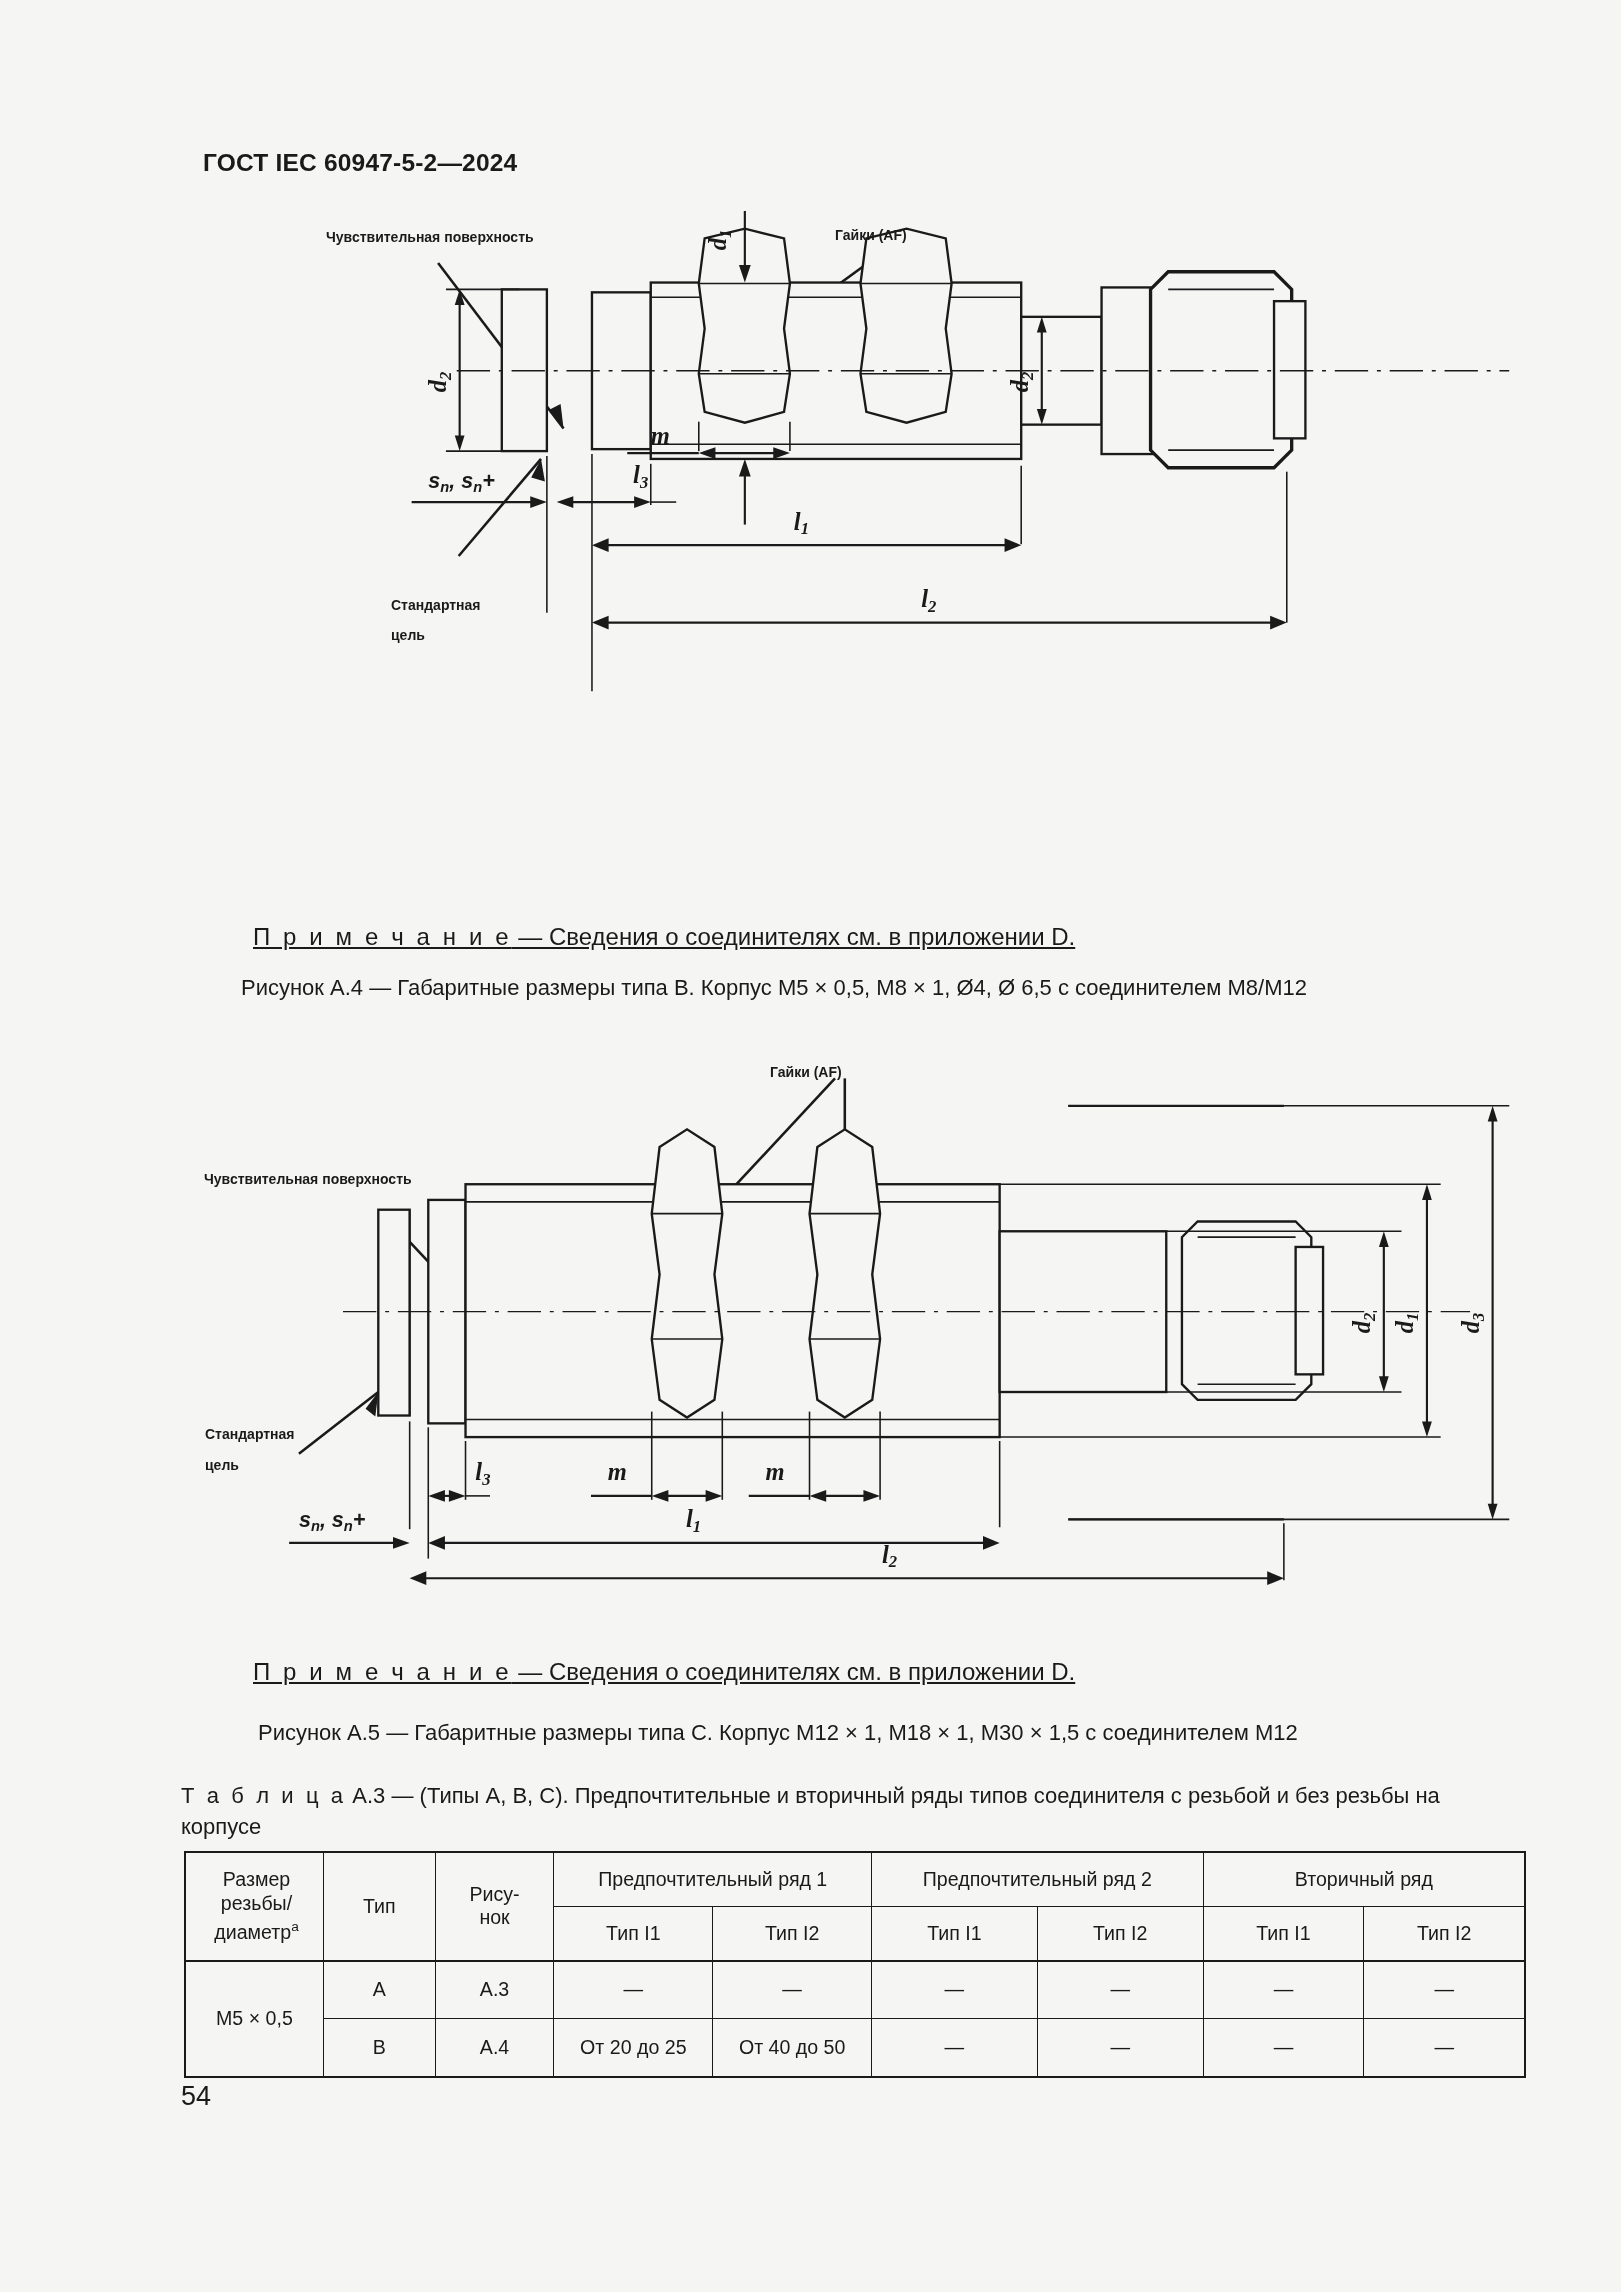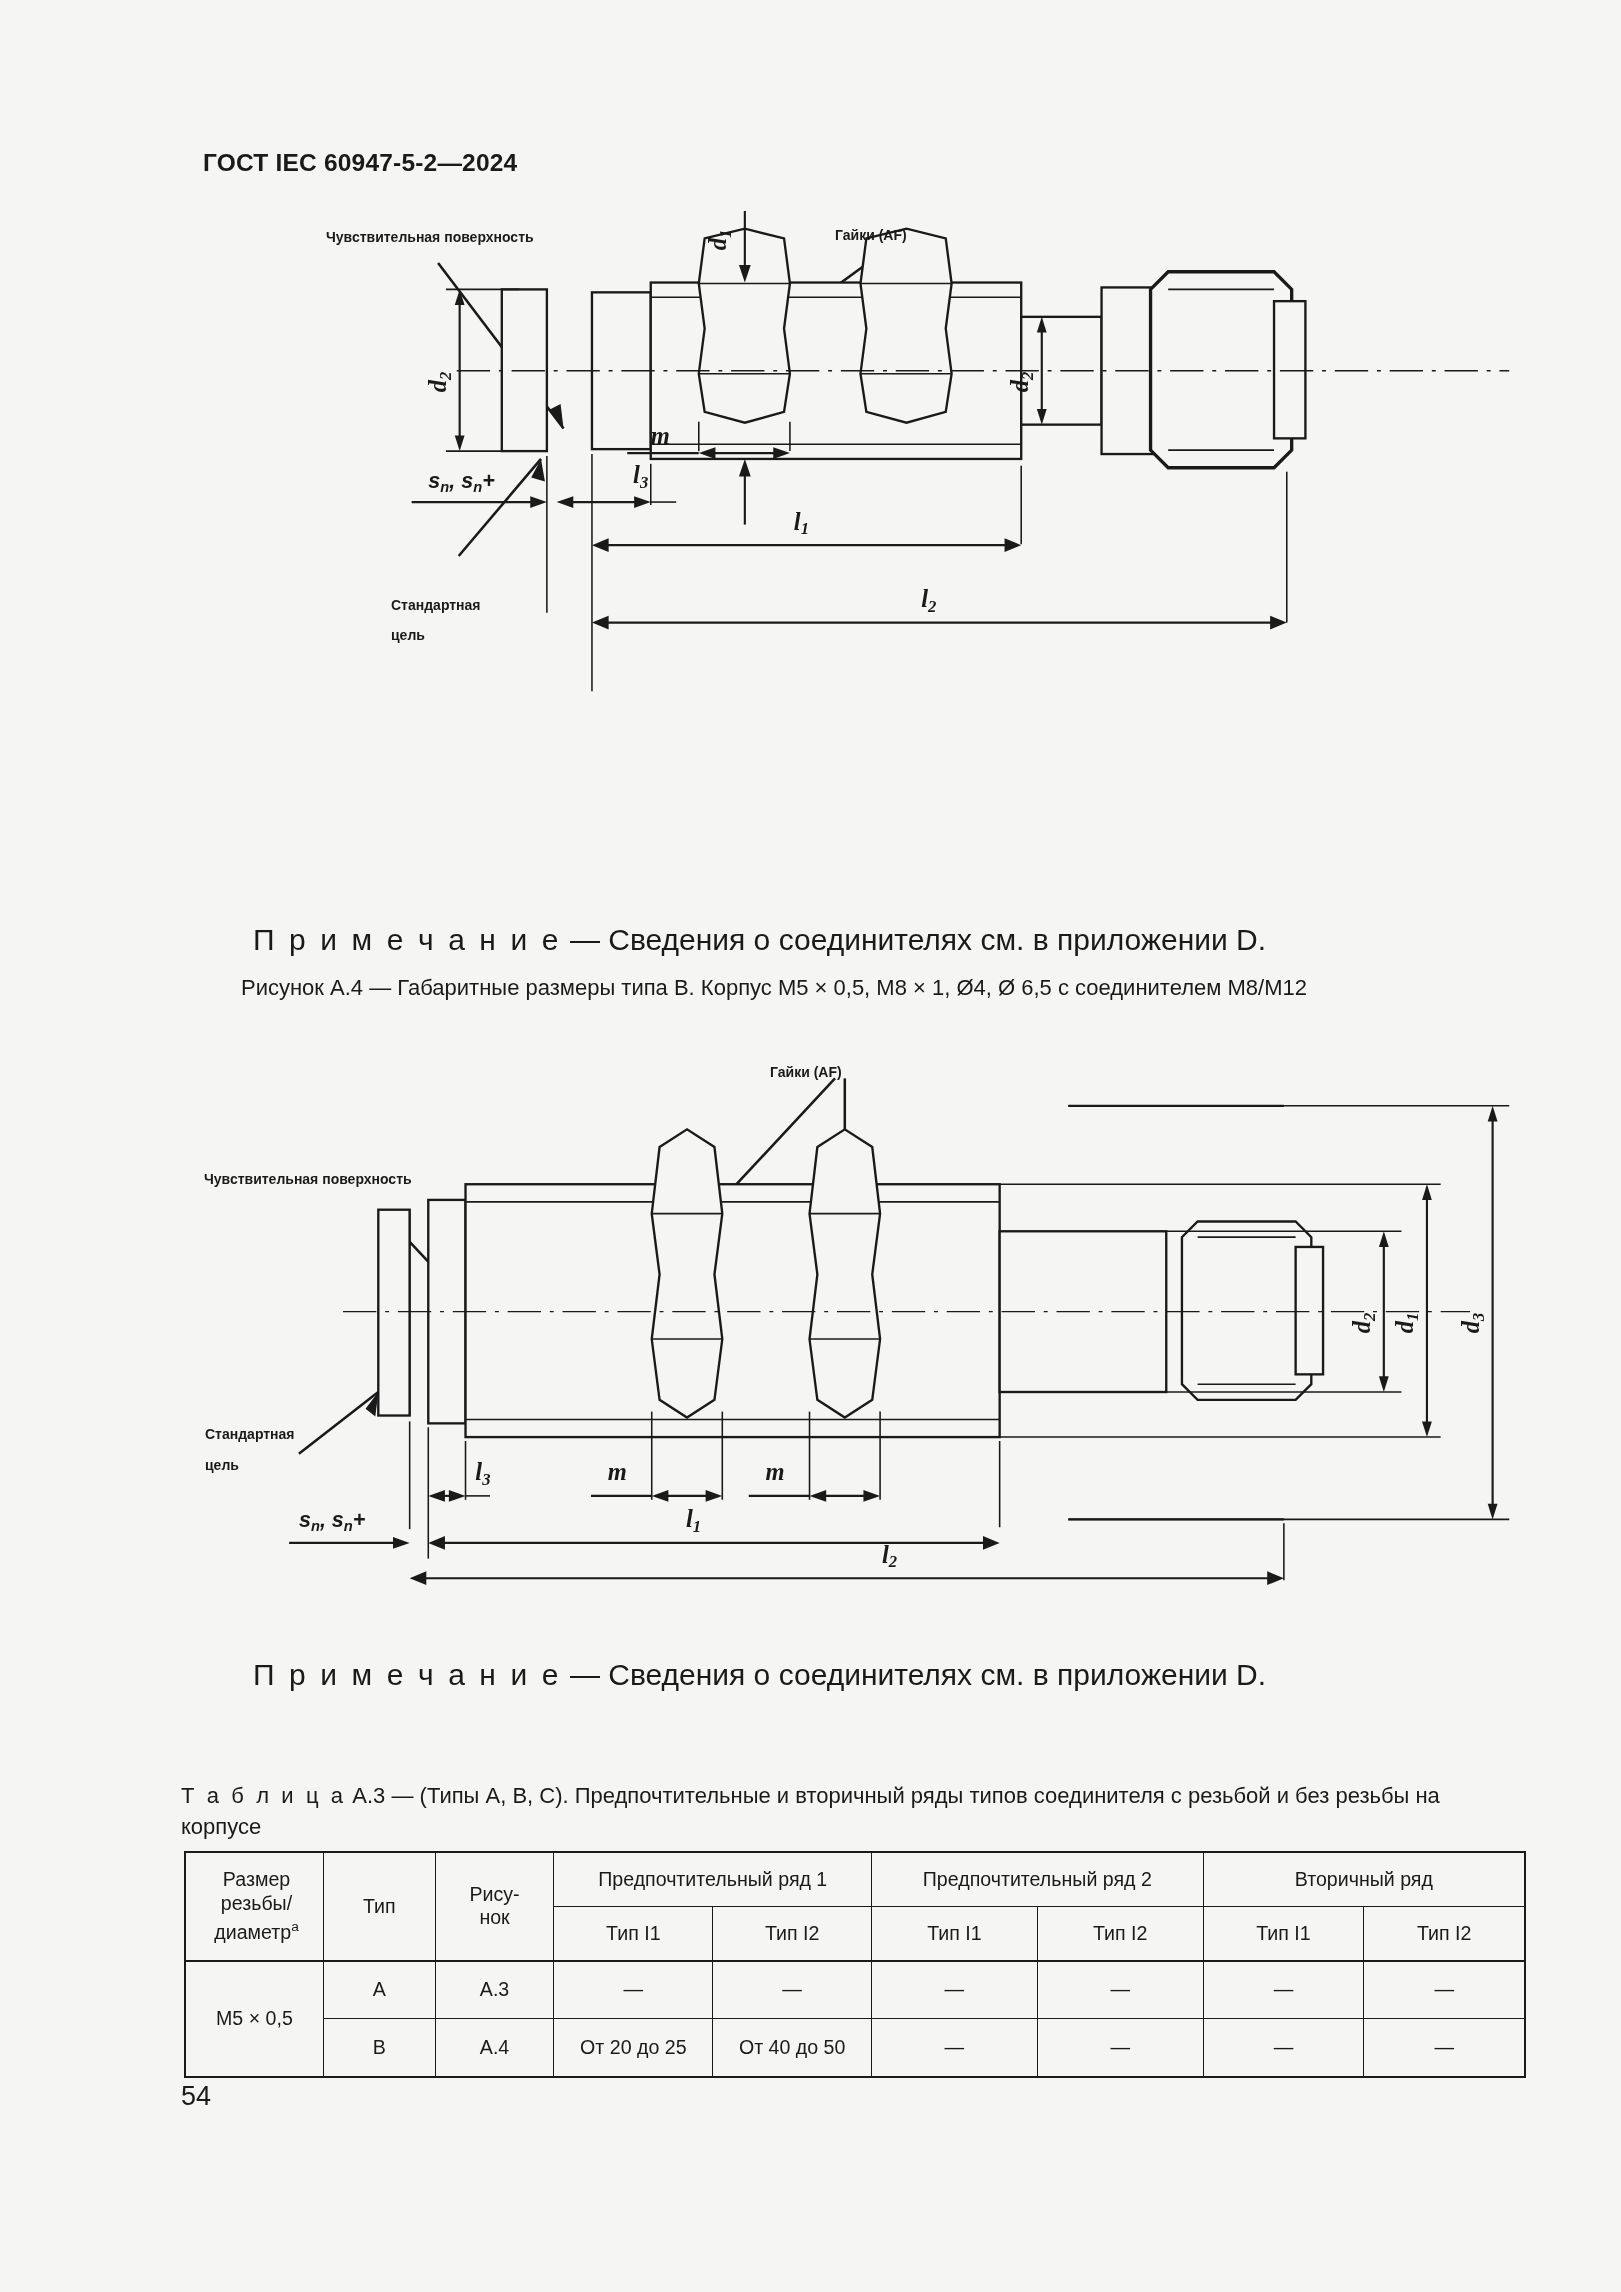--- a/index.html
+++ b/index.html
@@ -28,22 +28,23 @@
     letter-spacing: 0.2px;
   }
 
   .fig-label {
     font-size: 14px;
     font-weight: bold;
     white-space: nowrap;
   }
 
   .note-text {
-    font-size: 30px;
+    font-size: 24px;
     white-space: nowrap;
+    text-decoration: underline;
   }
   .note-lead {
     letter-spacing: 3.1px;
   }
 
   .caption {
     font-size: 22px;
     white-space: nowrap;
   }
 
@@ -430,20 +431,21 @@
 
   <div class="abs fig-label" style="left:204px; top:1171px;">Чувствительная поверхность</div>
 
   <div class="abs fig-label" style="left:205px; top:1426px;">Стандартная</div>
   <div class="abs fig-label" style="left:205px; top:1457px;">цель</div>
 
   <div class="abs note-text" style="left:253px; top:1658px;">
     <span class="note-lead">П р и м е ч а н и е</span><span> — Сведения о соединителях см. в приложении D.</span>
   </div>
 
+  <div class="abs caption" style="left:258px; top:1720px;">Рисунок А.5 — Габаритные размеры типа С. Корпус М12 ×  1, М18 ×  1, М30 ×  1,5 с соединителем М12</div>
 
   <div class="abs" id="table-title">
     <span class="tbl-lead">Т а б л и ц а</span><span>  А.3 — (Типы A, B, C). Предпочтительные и вторичный ряды типов соединителя с резьбой и без резьбы на корпусе</span>
   </div>
 
   <table id="data-table">
     <thead>
       <tr>
         <td rowspan="2" class="thick-top outer-l" style="width:125px;padding-left:8px;">
           <div class="hdr-multi">

